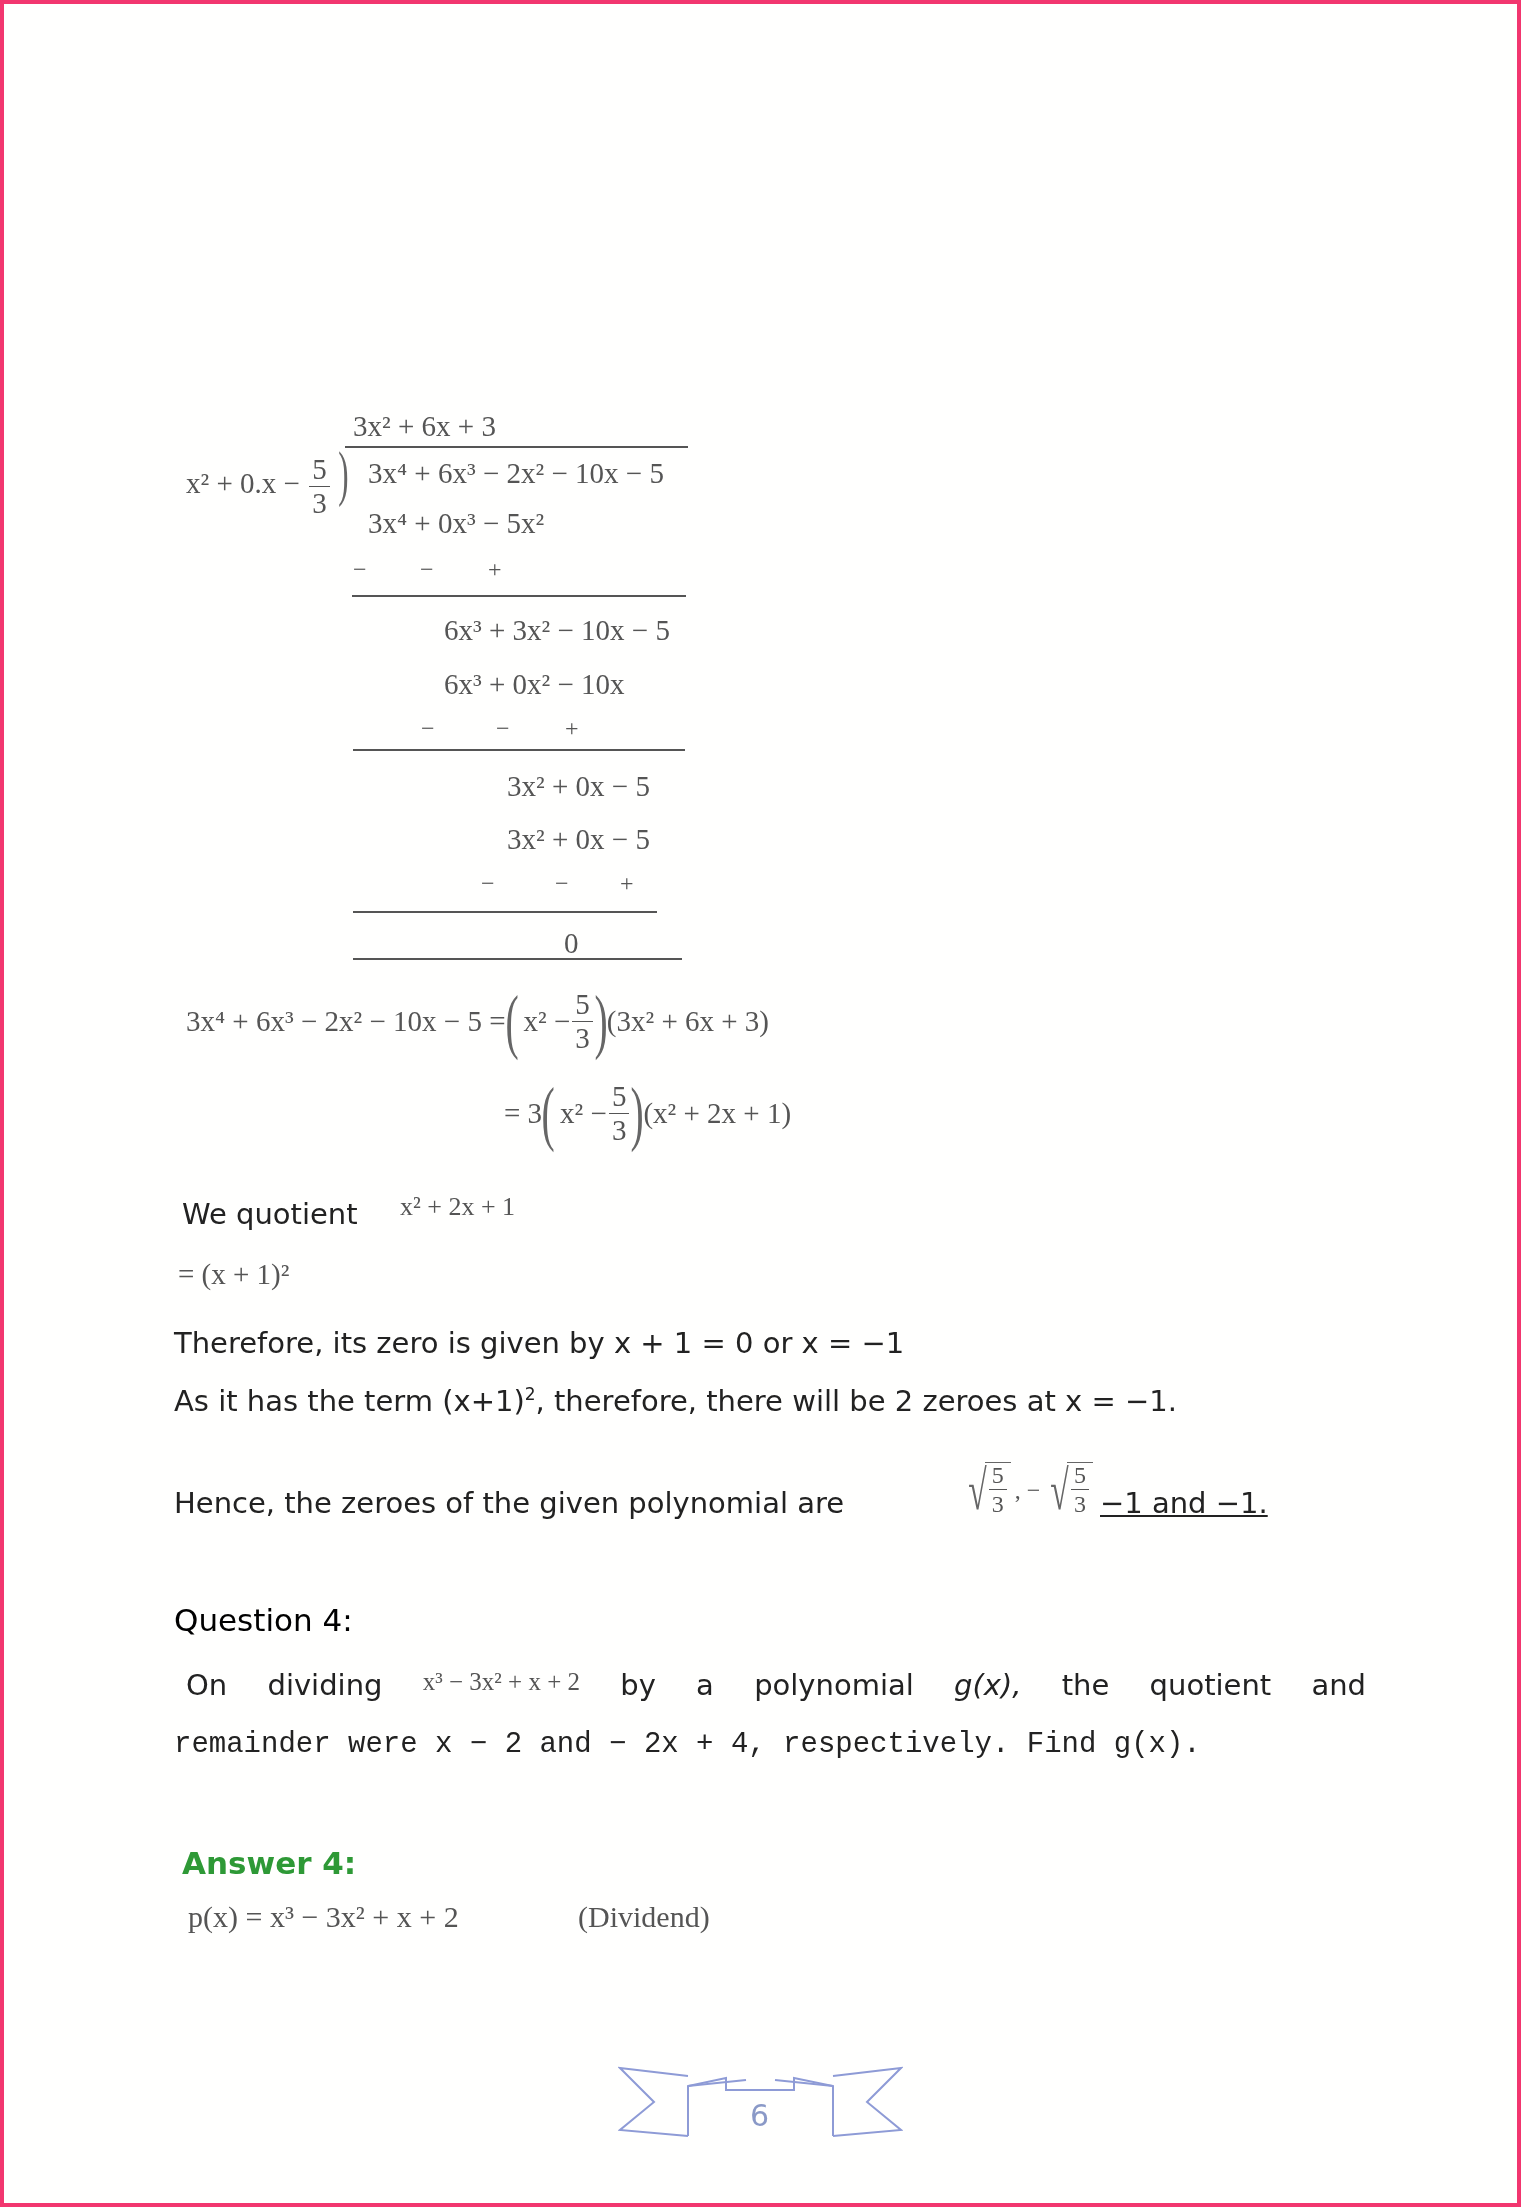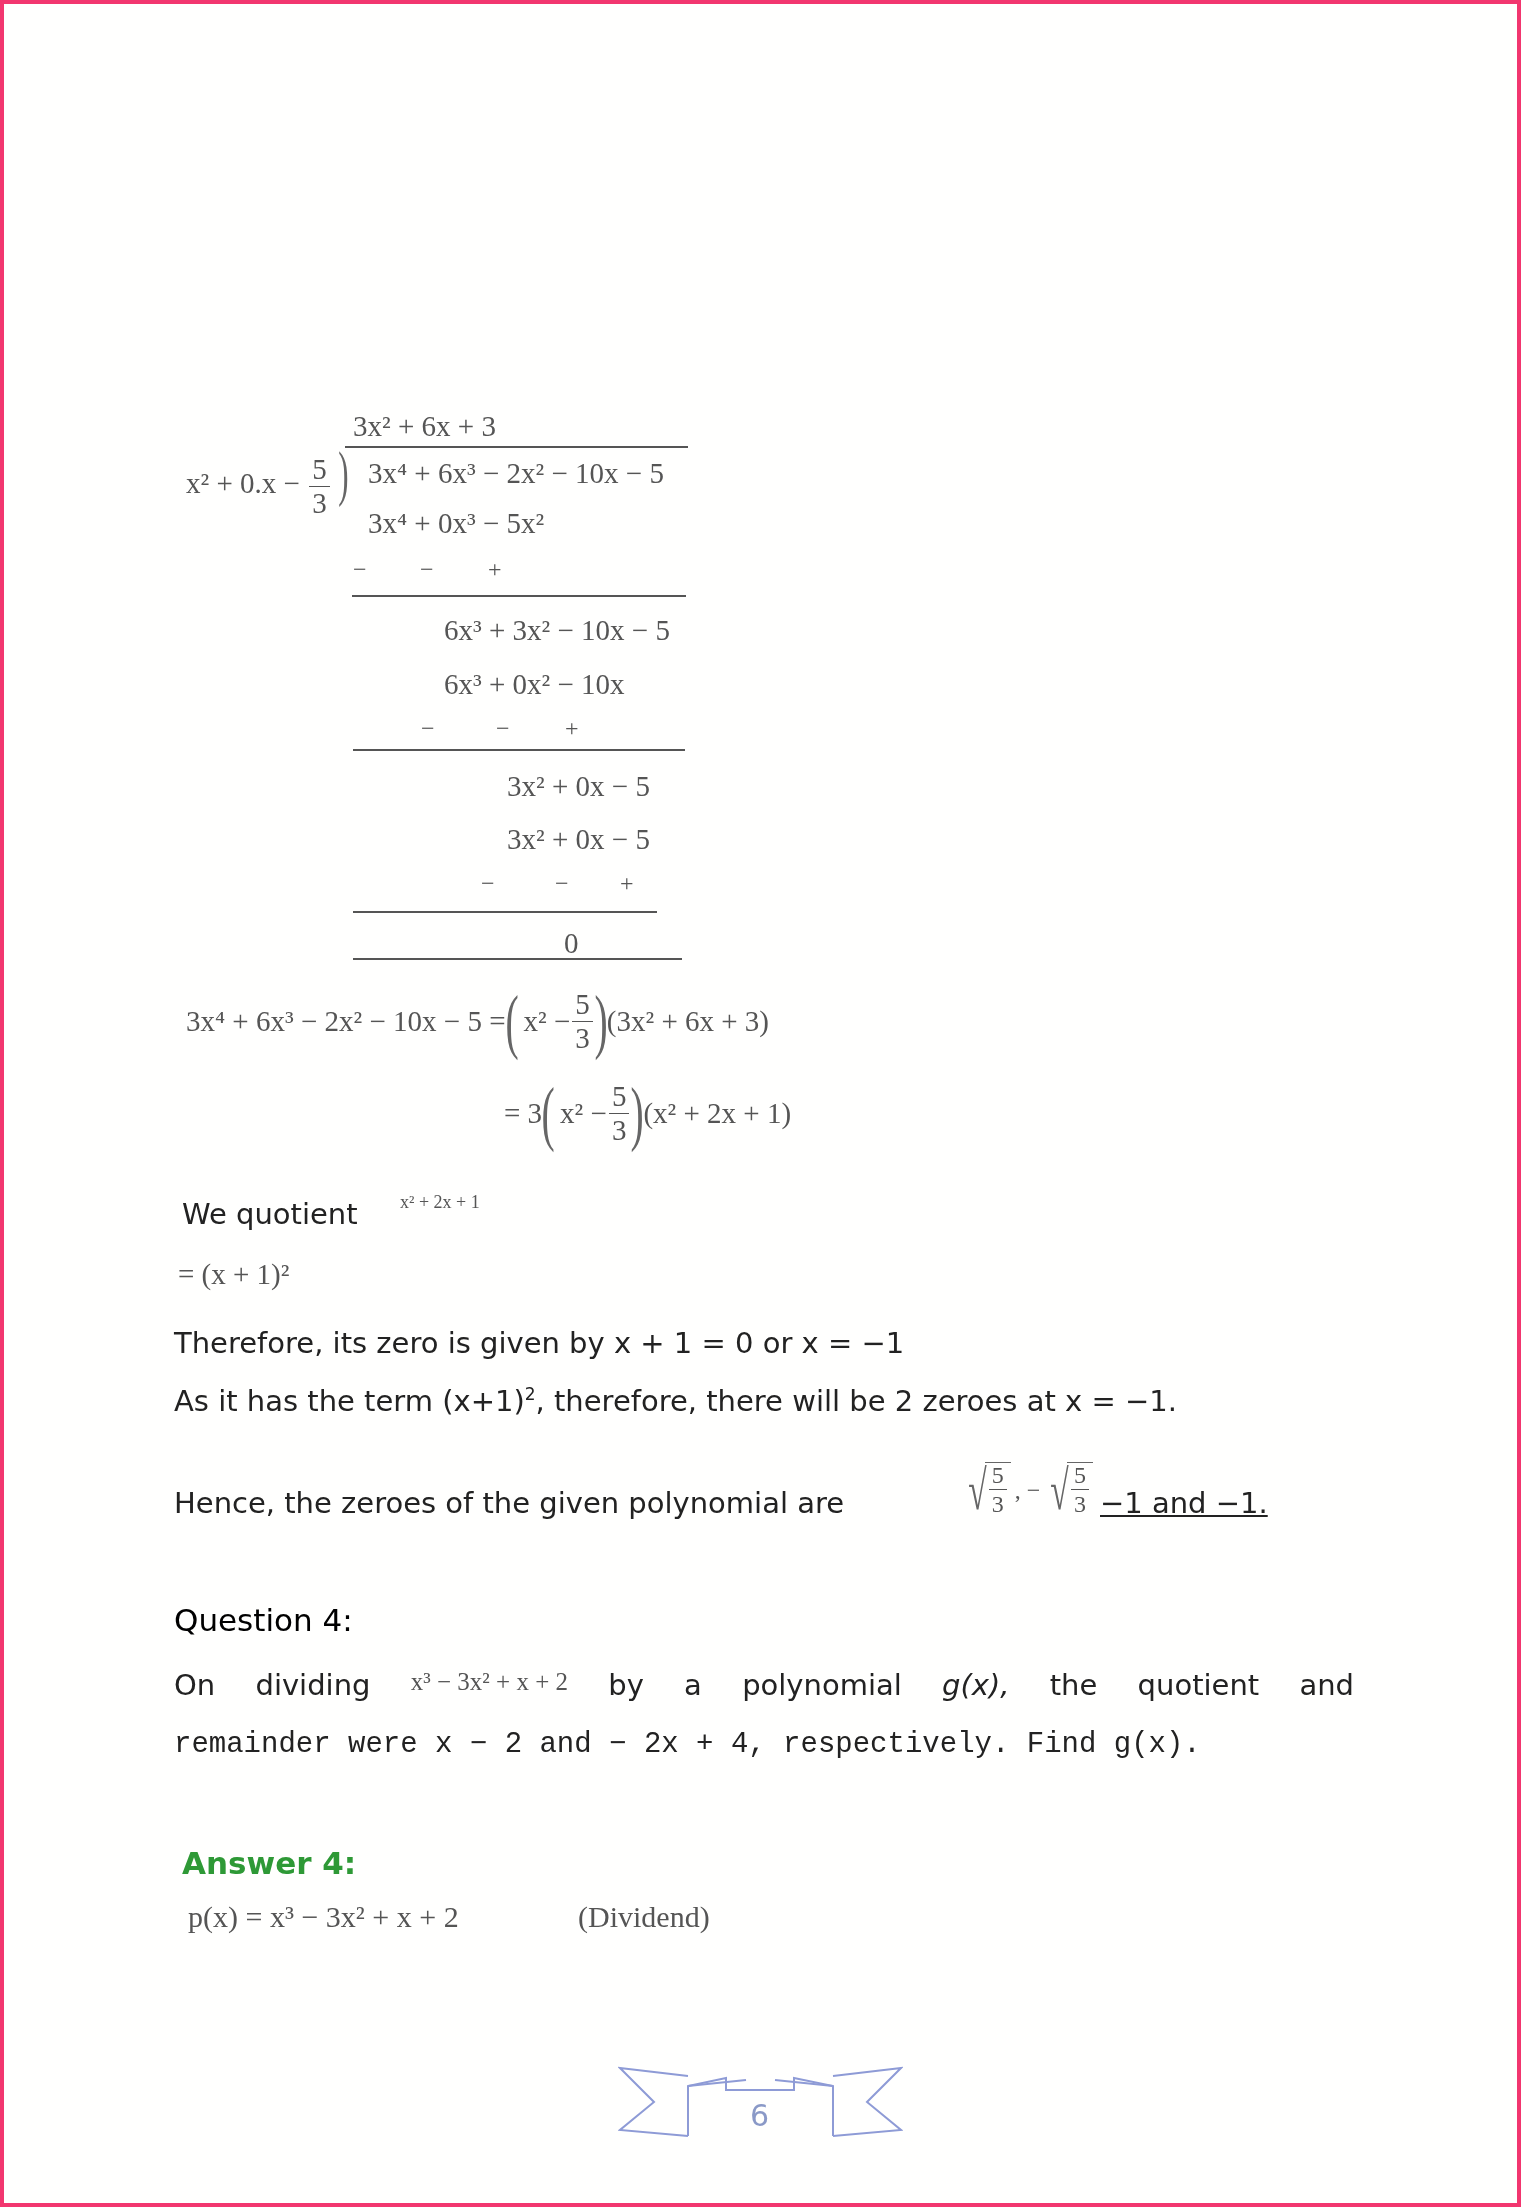--- a/index.html
+++ b/index.html
@@ -88,21 +88,21 @@
   <span style="margin-left:6px;">x² −</span>
   <span class="frac">
     <span class="num">5</span>
     <span class="den">3</span>
   </span>
   <span class="big-paren">)</span>
   <span>(x² + 2x + 1)</span>
 </div>
 
 <div class="abs text" style="left:182px; top:1197px;">We quotient</div>
-<div class="abs math" style="left:400px; top:1192px; font-size:18px;">x² + 2x + 1</div>
+<div class="abs math" style="left:400px; top:1192px; font-size:26px;">x² + 2x + 1</div>
 <div class="abs math" style="left:178px; top:1258px;">= (x + 1)²</div>
 
 <div class="abs text" style="left:174px; top:1326px;">Therefore, its zero is given by x + 1 = 0  or  x = −1</div>
 
 <div class="abs text" style="left:174px; top:1384px;">
   <span>As it has the term (x+1)</span><sup style="font-size:17px;">2</sup><span>, therefore, there will be 2 zeroes at x = −1.</span>
 </div>
 
 <div class="abs text" style="left:174px; top:1486px;">Hence, the zeroes of the given polynomial are</div>
 <div class="abs math" style="left:962px; top:1462px; display:flex; align-items:center; gap:4px;">
@@ -122,21 +122,21 @@
       <span class="frac">
         <span class="num">5</span>
         <span class="den">3</span>
       </span>
     </span>
   </span>
 </div>
 <div class="abs text" style="left:1100px; top:1486px;text-decoration:underline;">−1 and −1.</div>
 
 <div class="abs question-title" style="left:174px; top:1602px;">Question 4:</div>
-<div class="abs text justify-line" style="left:174px; top:1668px;">
+<div class="abs text justify-line" style="left:186px; top:1668px;">
   <span>On</span>
   <span>dividing</span>
   <span class="math" style="font-size:25px;">x³ − 3x² + x + 2</span>
   <span>by</span>
   <span>a</span>
   <span>polynomial</span>
   <span style="font-style:italic;">g(x),</span>
   <span>the</span>
   <span>quotient</span>
   <span>and</span>

